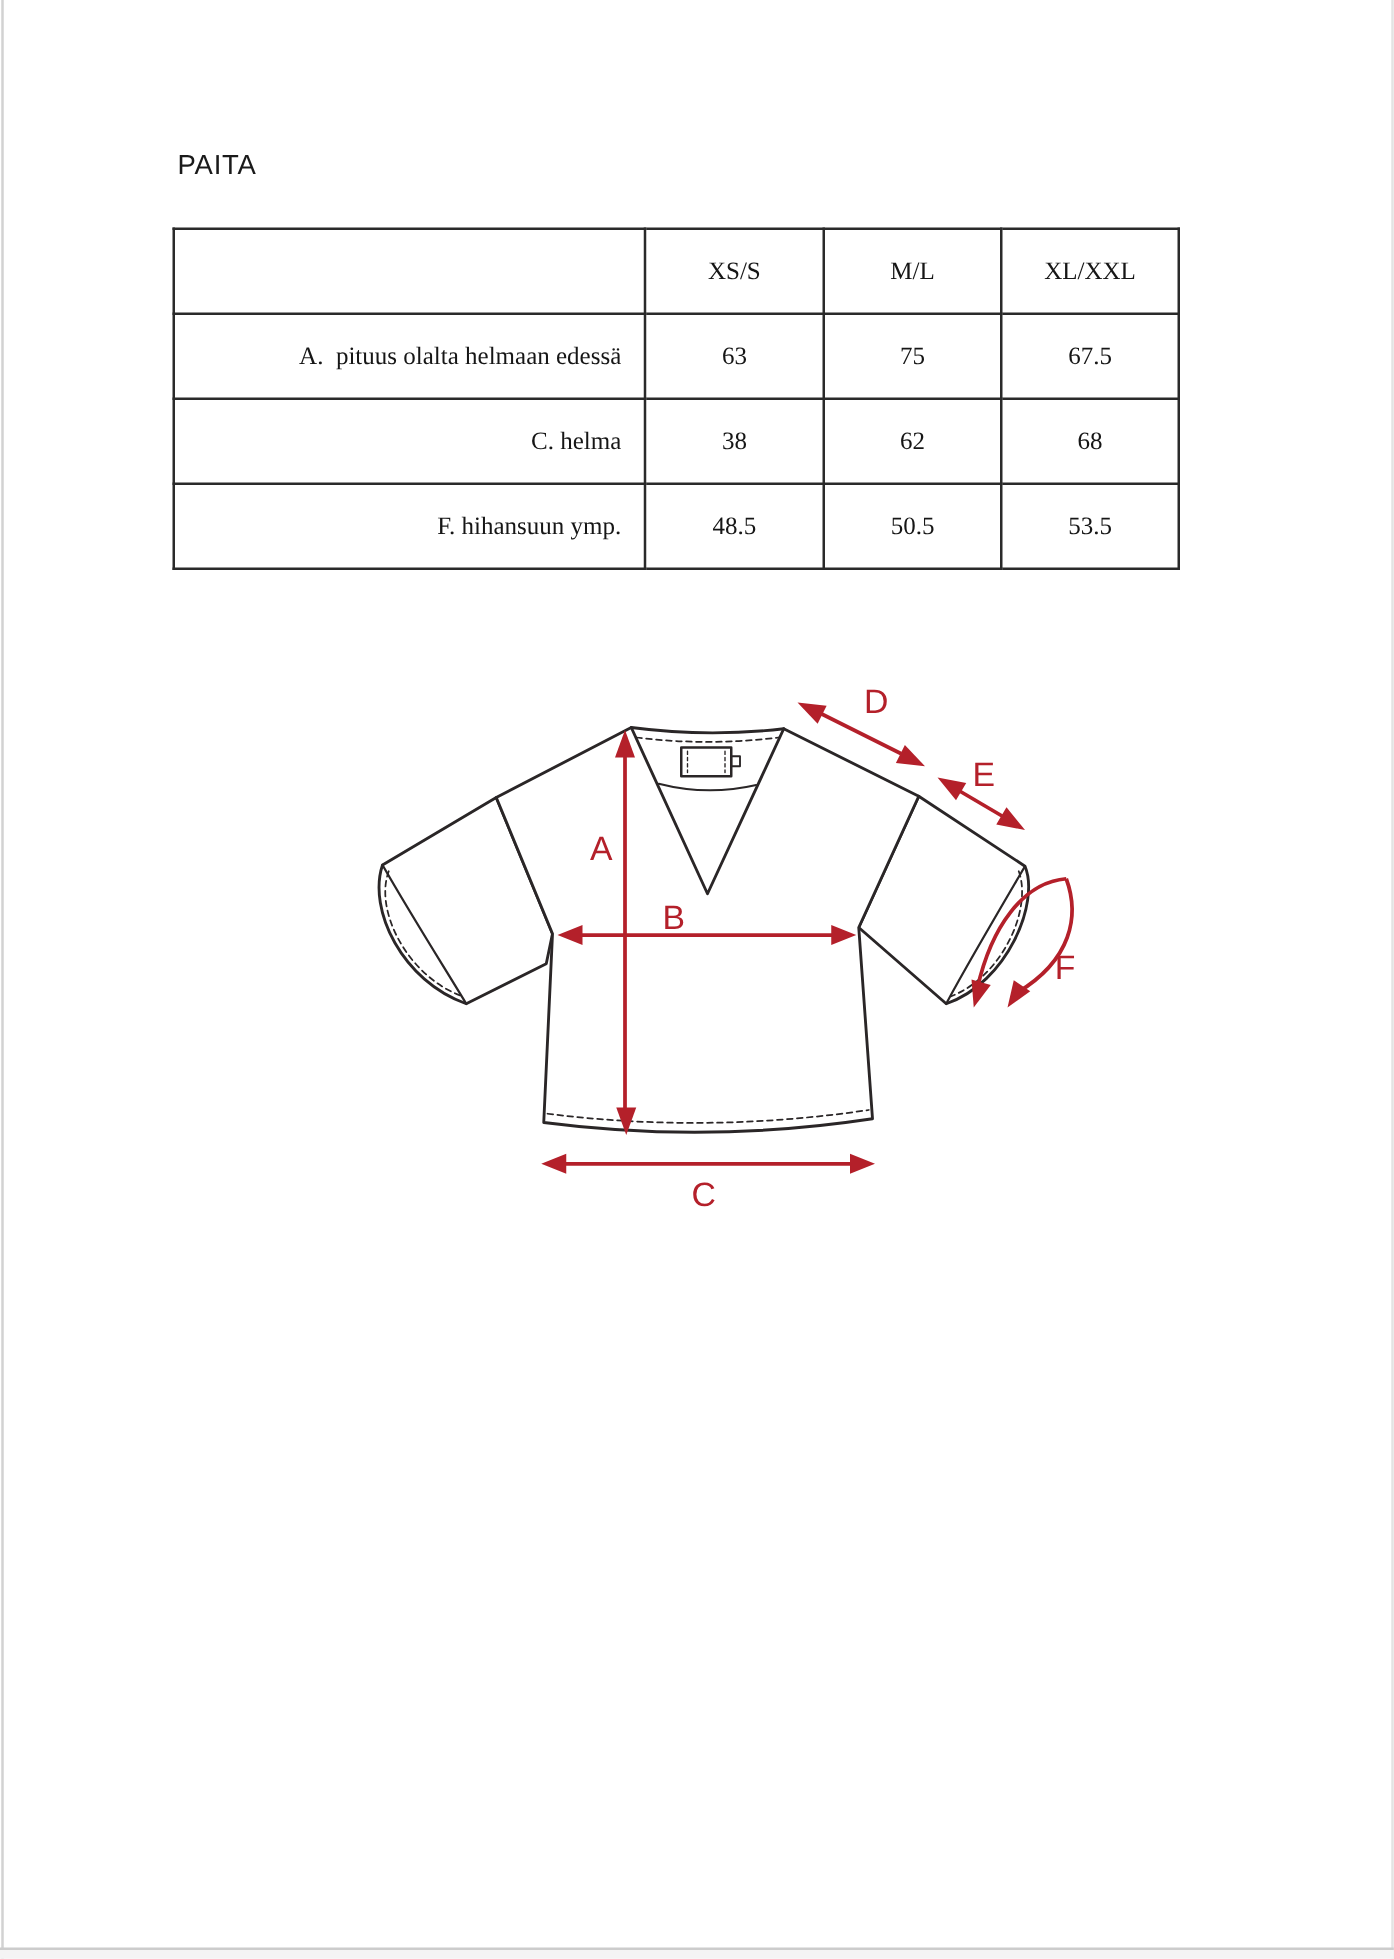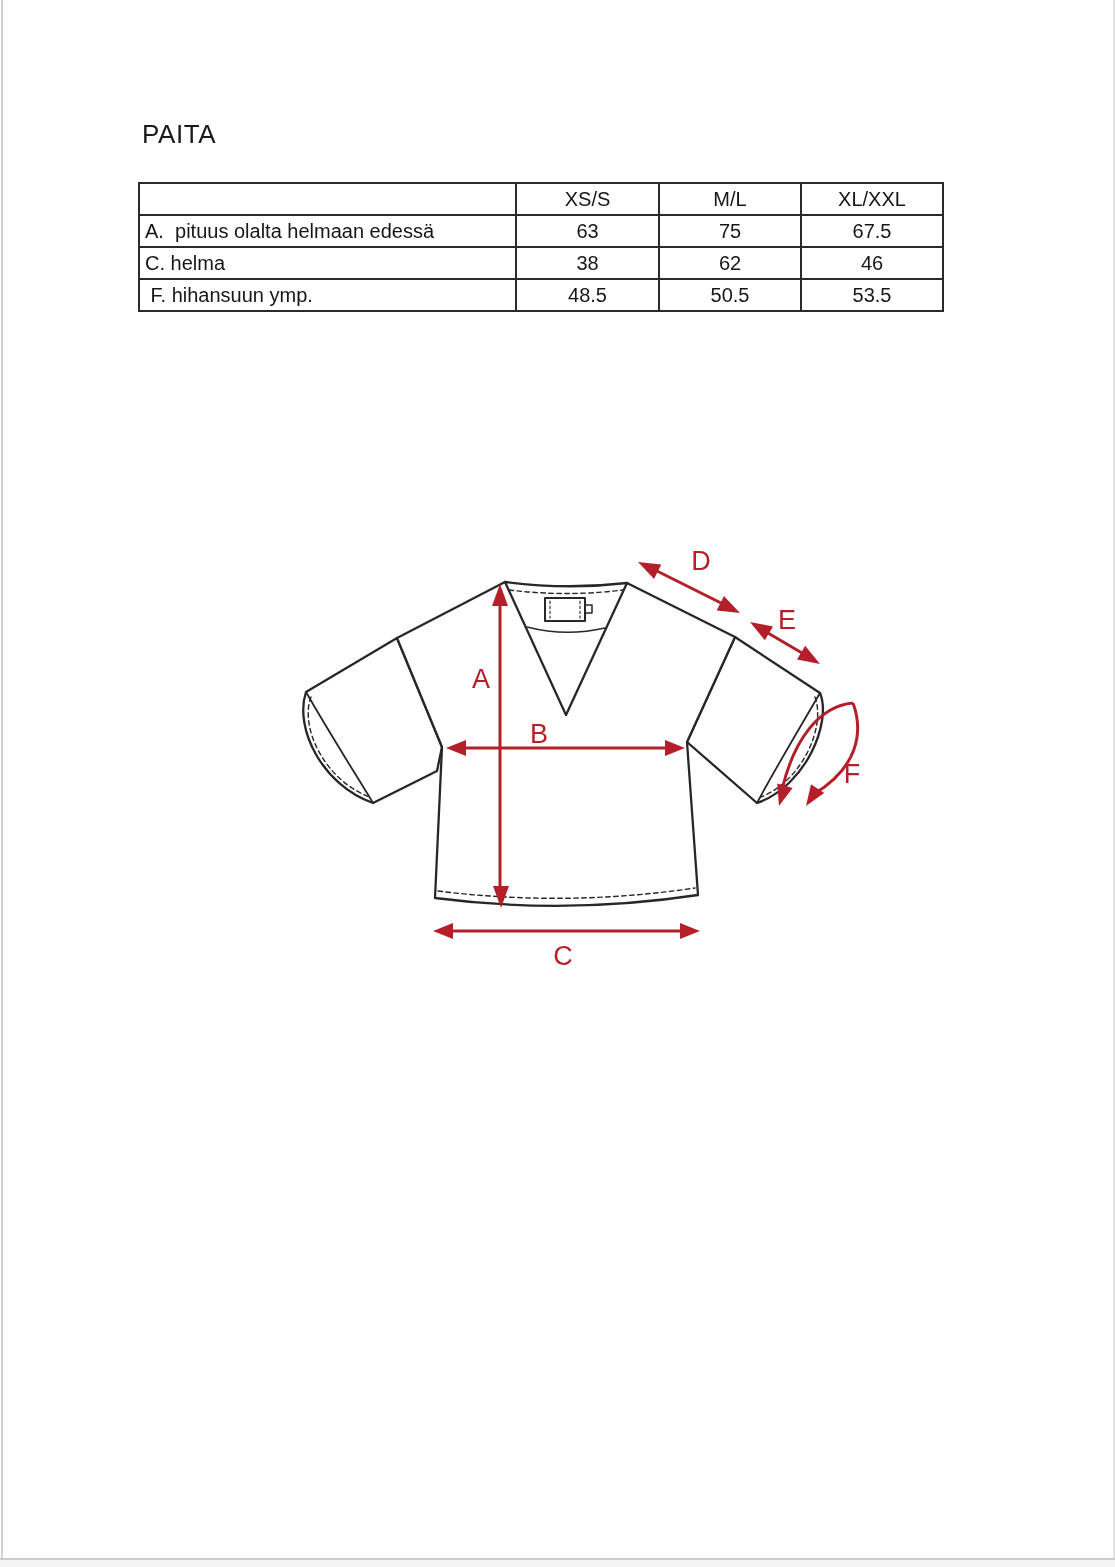--- a/index.html
+++ b/index.html
@@ -9,41 +9,41 @@
     font-family:"Liberation Sans","DejaVu Sans",sans-serif;
     color:#1c1c1c;
   }
   .edge-left{position:absolute;left:1px;top:0;width:2px;height:1567px;background:#d2d2d2;}
   .edge-right{position:absolute;right:0;top:0;width:2px;height:1567px;background:#e3e3e3;}
   .edge-bottom-line{position:absolute;left:0;top:1558px;width:1115px;height:2px;background:#cccccc;}
   .edge-bottom-area{position:absolute;left:0;top:1560px;width:1115px;height:7px;background:#f4f4f4;}
 
   .title{
     position:absolute;left:142px;top:119px;
-    font-size:26px;letter-spacing:.6px;color:#1a1a1a;
+    font-size:22px;letter-spacing:.6px;color:#1a1a1a;
   }
 
   table.size-table{
     position:absolute;left:138px;top:182px;
     border-collapse:collapse;table-layout:fixed;
     width:804px;
     font-size:20px;color:#161616;
   }
   table.size-table col.c0{width:377px;}
   table.size-table col.c1{width:143px;}
   table.size-table col.c2{width:142px;}
   table.size-table col.c3{width:142px;}
   table.size-table th,table.size-table td{
     border:2px solid #2a2a2a;
     height:30px;
     text-align:center;vertical-align:middle;
-    font-weight:normal;padding:0;
+    font-weight:normal;padding:18px;font-family:Liberation Serif, serif;
   }
   table.size-table .lbl{
-    text-align:left;padding-left:5px;white-space:pre-wrap;
+    text-align:right;padding-left:5px;white-space:pre-wrap;
   }
 
   svg.diagram{position:absolute;left:0;top:0;width:1115px;height:1567px;}
   svg.diagram text{
     font-family:"Liberation Sans","DejaVu Sans",sans-serif;
     font-size:27px;
   }
 </style>
 </head>
 <body>
@@ -74,21 +74,21 @@
     <tr>
       <td class="lbl">A.  pituus olalta helmaan edessä</td>
       <td>63</td>
       <td>75</td>
       <td>67.5</td>
     </tr>
     <tr>
       <td class="lbl">C. helma</td>
       <td>38</td>
       <td>62</td>
-      <td>46</td>
+      <td>68</td>
     </tr>
     <tr>
       <td class="lbl"> F. hihansuun ymp.</td>
       <td>48.5</td>
       <td>50.5</td>
       <td>53.5</td>
     </tr>
   </tbody>
 </table>
 

